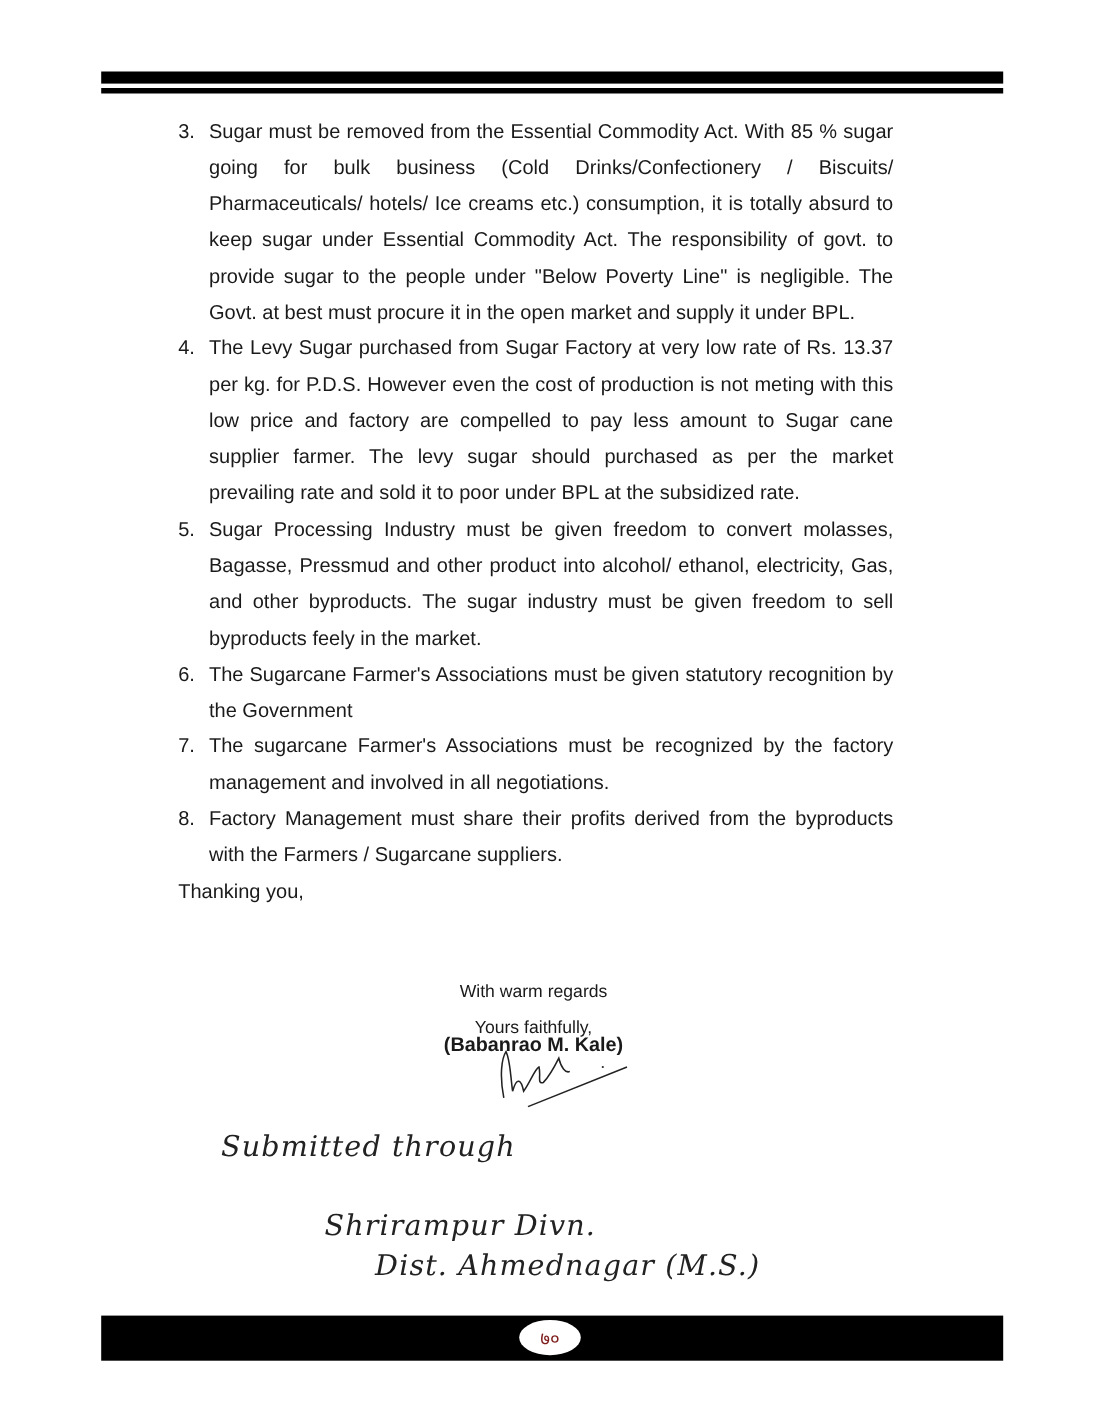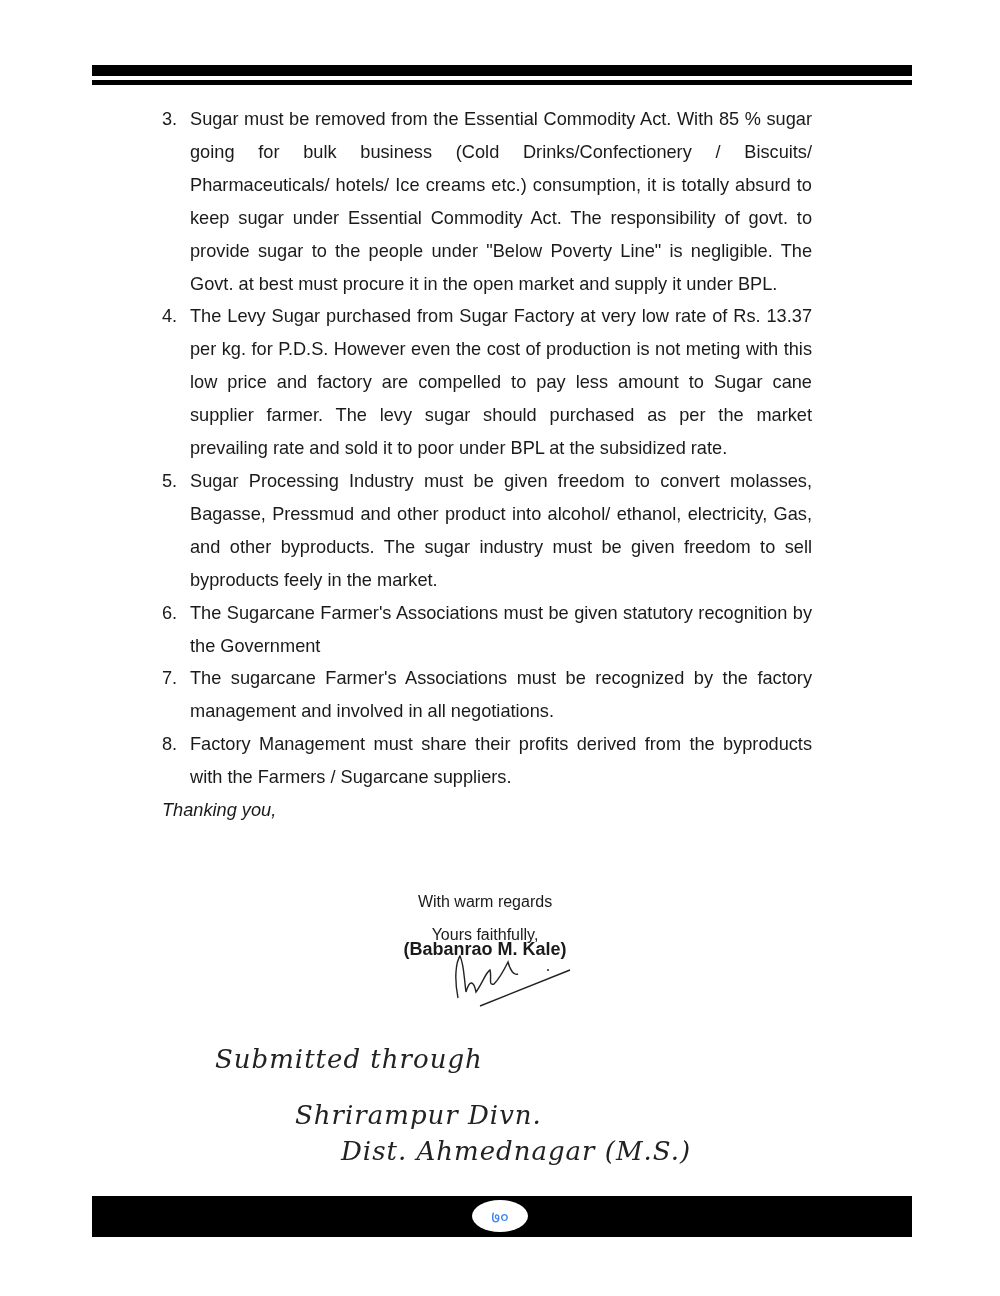--- a/index.html
+++ b/index.html
@@ -5,34 +5,34 @@
   html, body { margin: 0; padding: 0; background: #ffffff; }
   body { width: 1000px; height: 1296px; position: relative; overflow: hidden;
          font-family: "Liberation Sans", sans-serif; color: #1a1a1a; }
   .top-bar-thick { position: absolute; left: 92px; top: 65px; width: 820px; height: 11px; background: #000; }
   .top-bar-thin  { position: absolute; left: 92px; top: 80px; width: 820px; height: 5px; background: #000; }
 
   .content { position: absolute; left: 162px; top: 103px; width: 650px; font-size: 18.2px; line-height: 32.9px; }
   .item { display: flex; }
   .num { width: 28px; flex: 0 0 28px; }
   .text { flex: 1; text-align: justify; }
-  .closing { margin: 0; font-style: italic; }
+  .closing { margin: 0; }
 
   .signoff { position: absolute; left: 320px; width: 330px; text-align: center; font-family: "Liberation Sans", sans-serif; font-size: 16px; }
   .regards { top: 893px; }
   .faithfully { top: 926px; }
   .signature { position: absolute; left: 420px; top: 948px; width: 160px; height: 60px; }
   .name { top: 939px; font-weight: bold; font-size: 18px; }
 
   .handwriting { position: absolute; left: 195px; top: 1024px; width: 560px; height: 170px; }
   .hw-line { position: absolute; font-family: "DejaVu Serif", serif; font-style: italic; font-size: 26px; color: #222; white-space: nowrap; letter-spacing: 1px; }
 
   .footer-bar { position: absolute; left: 92px; top: 1196px; width: 820px; height: 41px; background: #000; }
   .page-num { position: absolute; left: 472px; top: 1200px; width: 56px; height: 32px; border-radius: 50%; background: #fff;
-              display: flex; align-items: center; justify-content: center; font-size: 17px; color: #3b82f6; font-family: "DejaVu Sans", sans-serif; }
+              display: flex; align-items: center; justify-content: center; font-size: 17px; color: #7f1d1d; font-family: "DejaVu Sans", sans-serif; }
 </style>
 </head>
 <body>
 
 <div class="top-bar-thick"></div>
 <div class="top-bar-thin"></div>
 
 <div class="content">
   <div class="item">
     <span class="num">3.</span>
@@ -66,19 +66,19 @@
 
 <svg class="signature" viewBox="0 0 160 60">
   <path d="M38 50 C 34 30, 36 14, 40 8 C 44 16, 44 30, 46 44 C 50 30, 54 34, 56 44 C 62 36, 66 24, 70 22 C 72 30, 68 38, 74 36 C 80 30, 84 22, 88 14 C 90 22, 94 28, 98 26" fill="none" stroke="#222" stroke-width="1.4"></path>
   <path d="M60 58 L 150 22" fill="none" stroke="#222" stroke-width="1.4"></path>
   <circle cx="128" cy="22" r="1" fill="#222"></circle>
 </svg>
 
 <div class="signoff name">(Babanrao M. Kale)</div>
 
 <div class="handwriting">
-  <div class="hw-line" style="left:20px; top:4px;margin-top:16px;">Submitted through</div>
+  <div class="hw-line" style="left:6px; top:4px;">Submitted through</div>
   <div class="hw-line" style="left:146px; top:112px;">Dist. Ahmednagar (M.S.)</div>
   <div class="hw-line" style="left:100px; top:76px;">Shrirampur Divn.</div>
 </div>
 
 <div class="footer-bar"></div>
 <div class="page-num">७०</div>
 
 </body></html>

